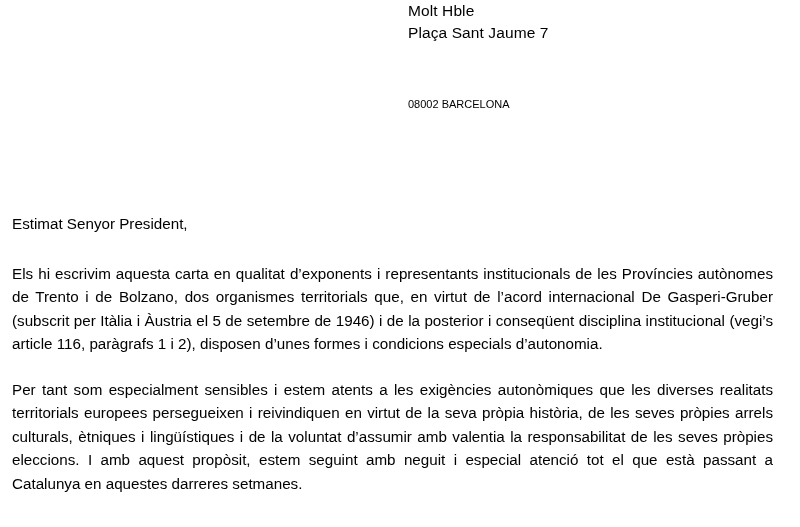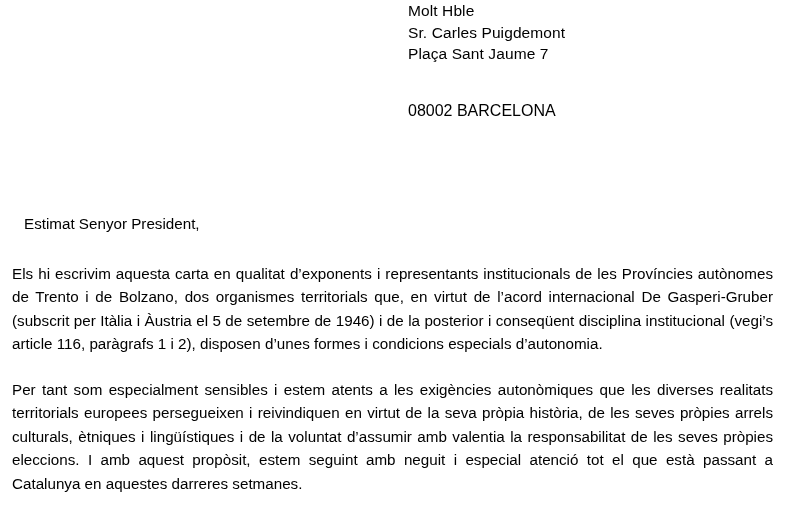--- a/index.html
+++ b/index.html
@@ -28,55 +28,54 @@
     font-size: 15.5px;
     line-height: 21.5px;
     white-space: nowrap;
   }
   .addressee div {
     letter-spacing: 0.1px;
   }
   .city-line {
     position: absolute;
     left: 408px;
-    top: 100px;
-    font-size: 16px;
+    top: 94px;
+    font-size: 11px;
     line-height: 21.5px;
     white-space: nowrap;
   }
   .body-block {
     position: absolute;
     left: 12px;
     top: 212px;
     width: 761px;
     font-size: 15.2px;
     line-height: 23.5px;
     text-align: justify;
   }
   .salutation {
-    margin: 0 0 26px 12px;
+    margin: 0 0 26px 0;
     text-align: left;
   }
   .para {
     margin: 0 0 22px 0;
     text-align: justify;
     text-justify: inter-word;
   }
   .para:last-child {
     margin-bottom: 8px;
   }
 </style>
 </head>
 <body>
 
 <div class="page">
 
   <div class="addressee">
     <div>Molt Hble</div>
-    <div>Sr. Carles Puigdemont</div>
     <div>Plaça Sant Jaume 7</div>
   </div>
 
   <div class="city-line">08002  BARCELONA</div>
 
   <div class="body-block">
     <p class="salutation">Estimat Senyor President,</p>
     <p class="para">Els hi escrivim aquesta carta en qualitat d’exponents i representants institucionals de les Províncies autònomes de Trento i de Bolzano, dos organismes territorials que, en virtut de l’acord internacional De Gasperi-Gruber (subscrit per Itàlia i Àustria el 5 de setembre de 1946) i de la posterior i conseqüent disciplina institucional (vegi’s article 116, paràgrafs 1 i 2), disposen d’unes formes i condicions especials d’autonomia.</p>
     <p class="para">Per tant som especialment sensibles i estem atents a les exigències autonòmiques que les diverses realitats territorials europees persegueixen i reivindiquen en virtut de la seva pròpia història, de les seves pròpies arrels culturals, ètniques i lingüístiques i de la voluntat d’assumir amb valentia la responsabilitat de les seves pròpies eleccions. I amb aquest propòsit, estem seguint amb neguit i especial atenció tot el que està passant a Catalunya en aquestes darreres setmanes.</p>
   </div>

